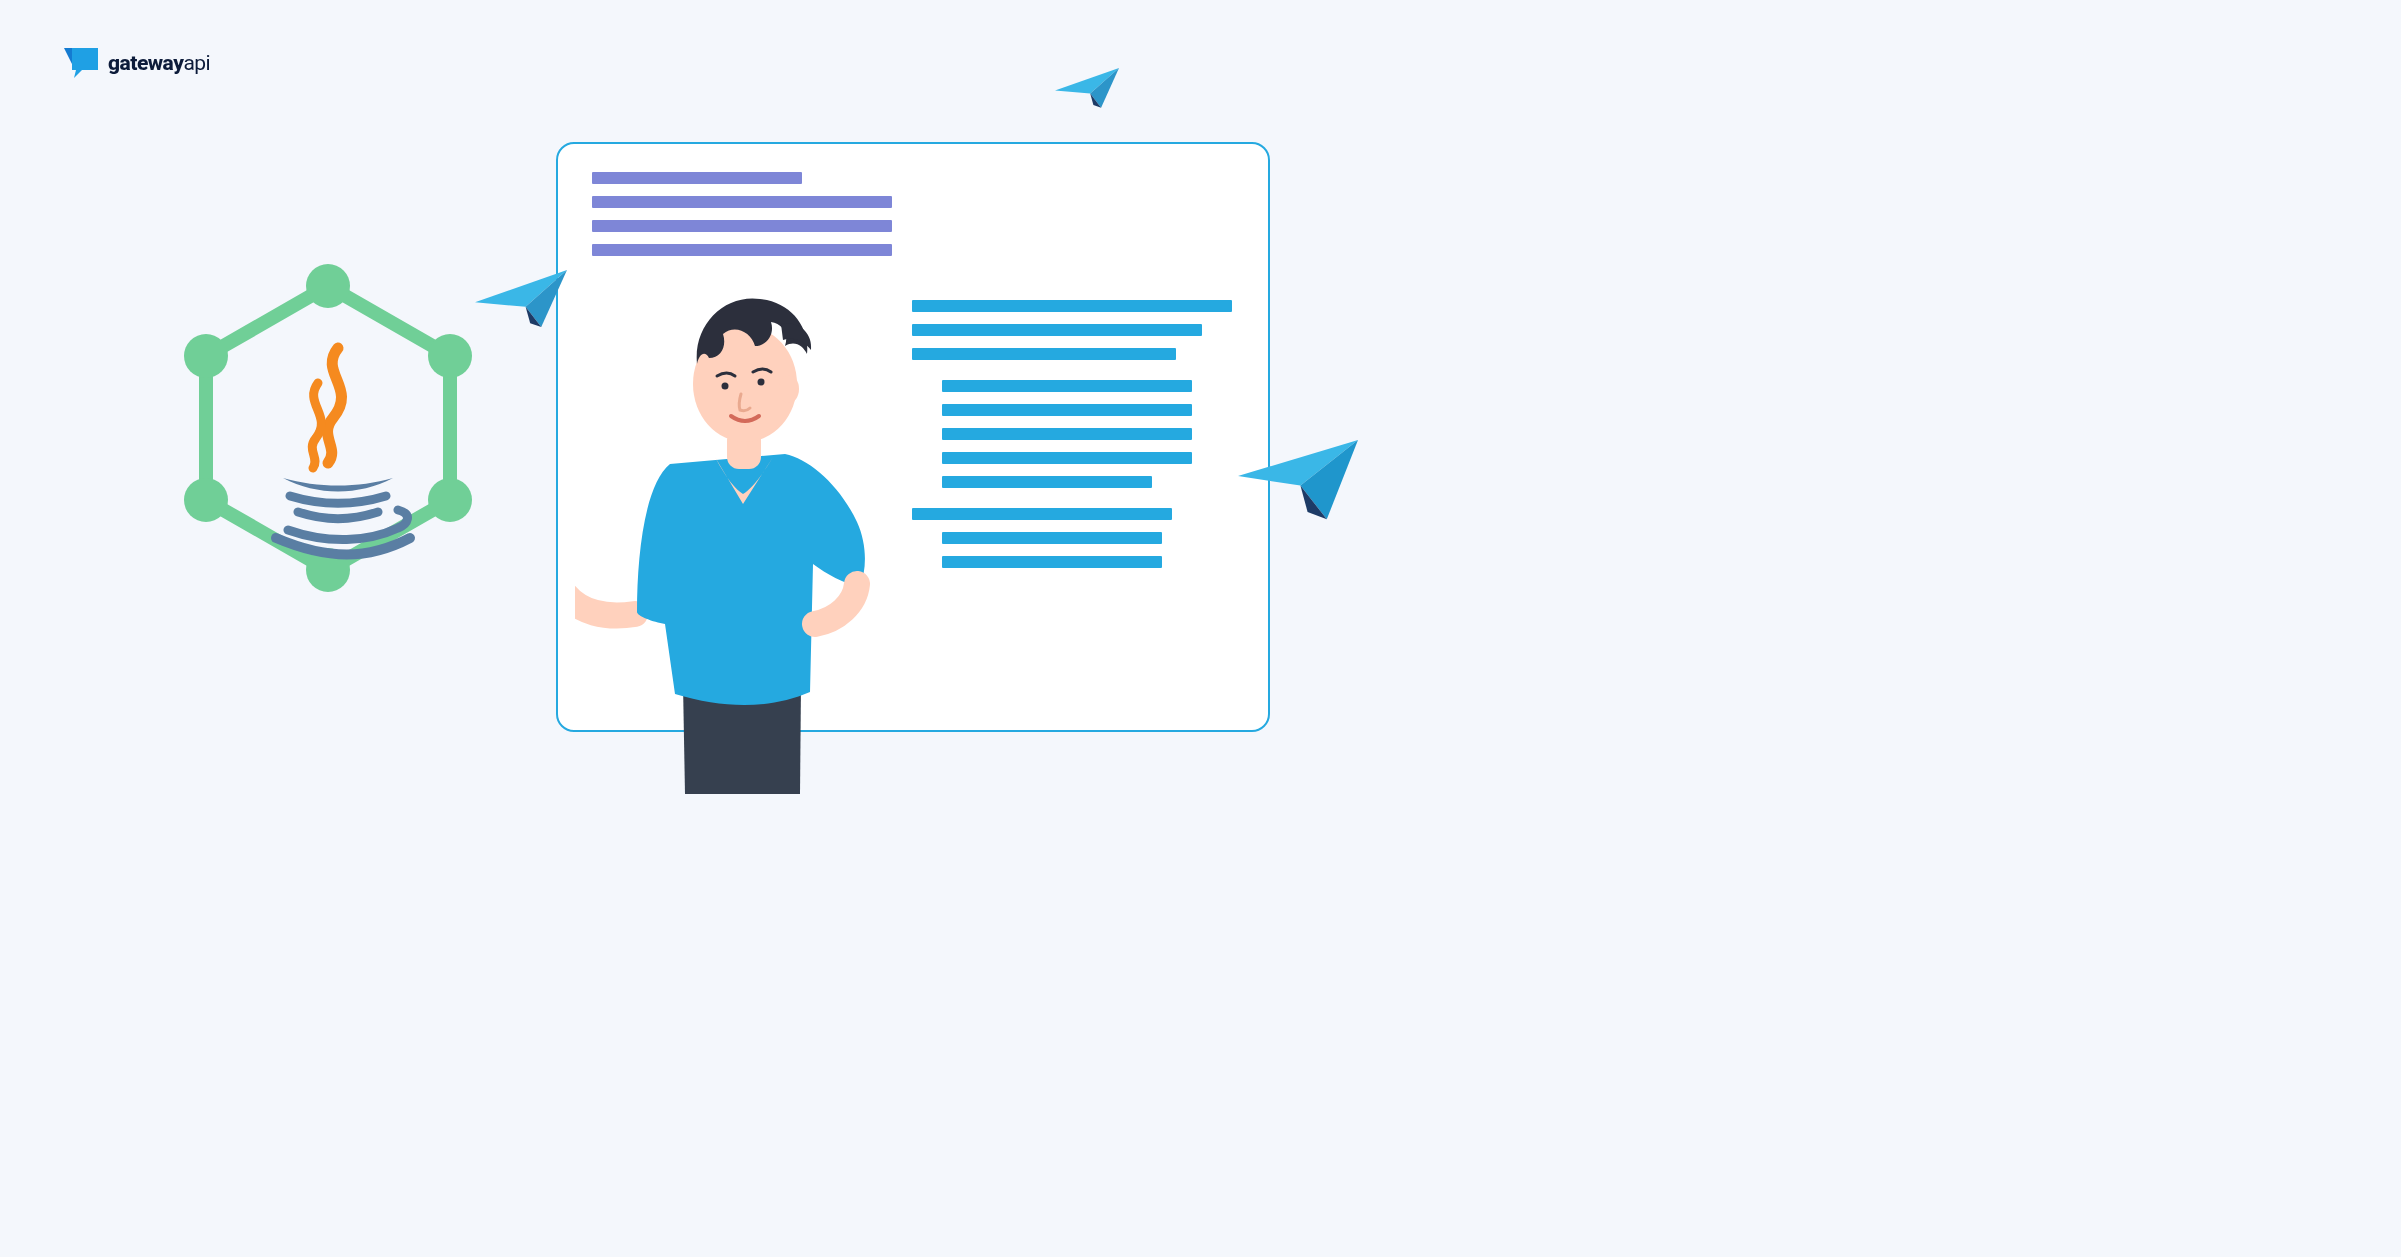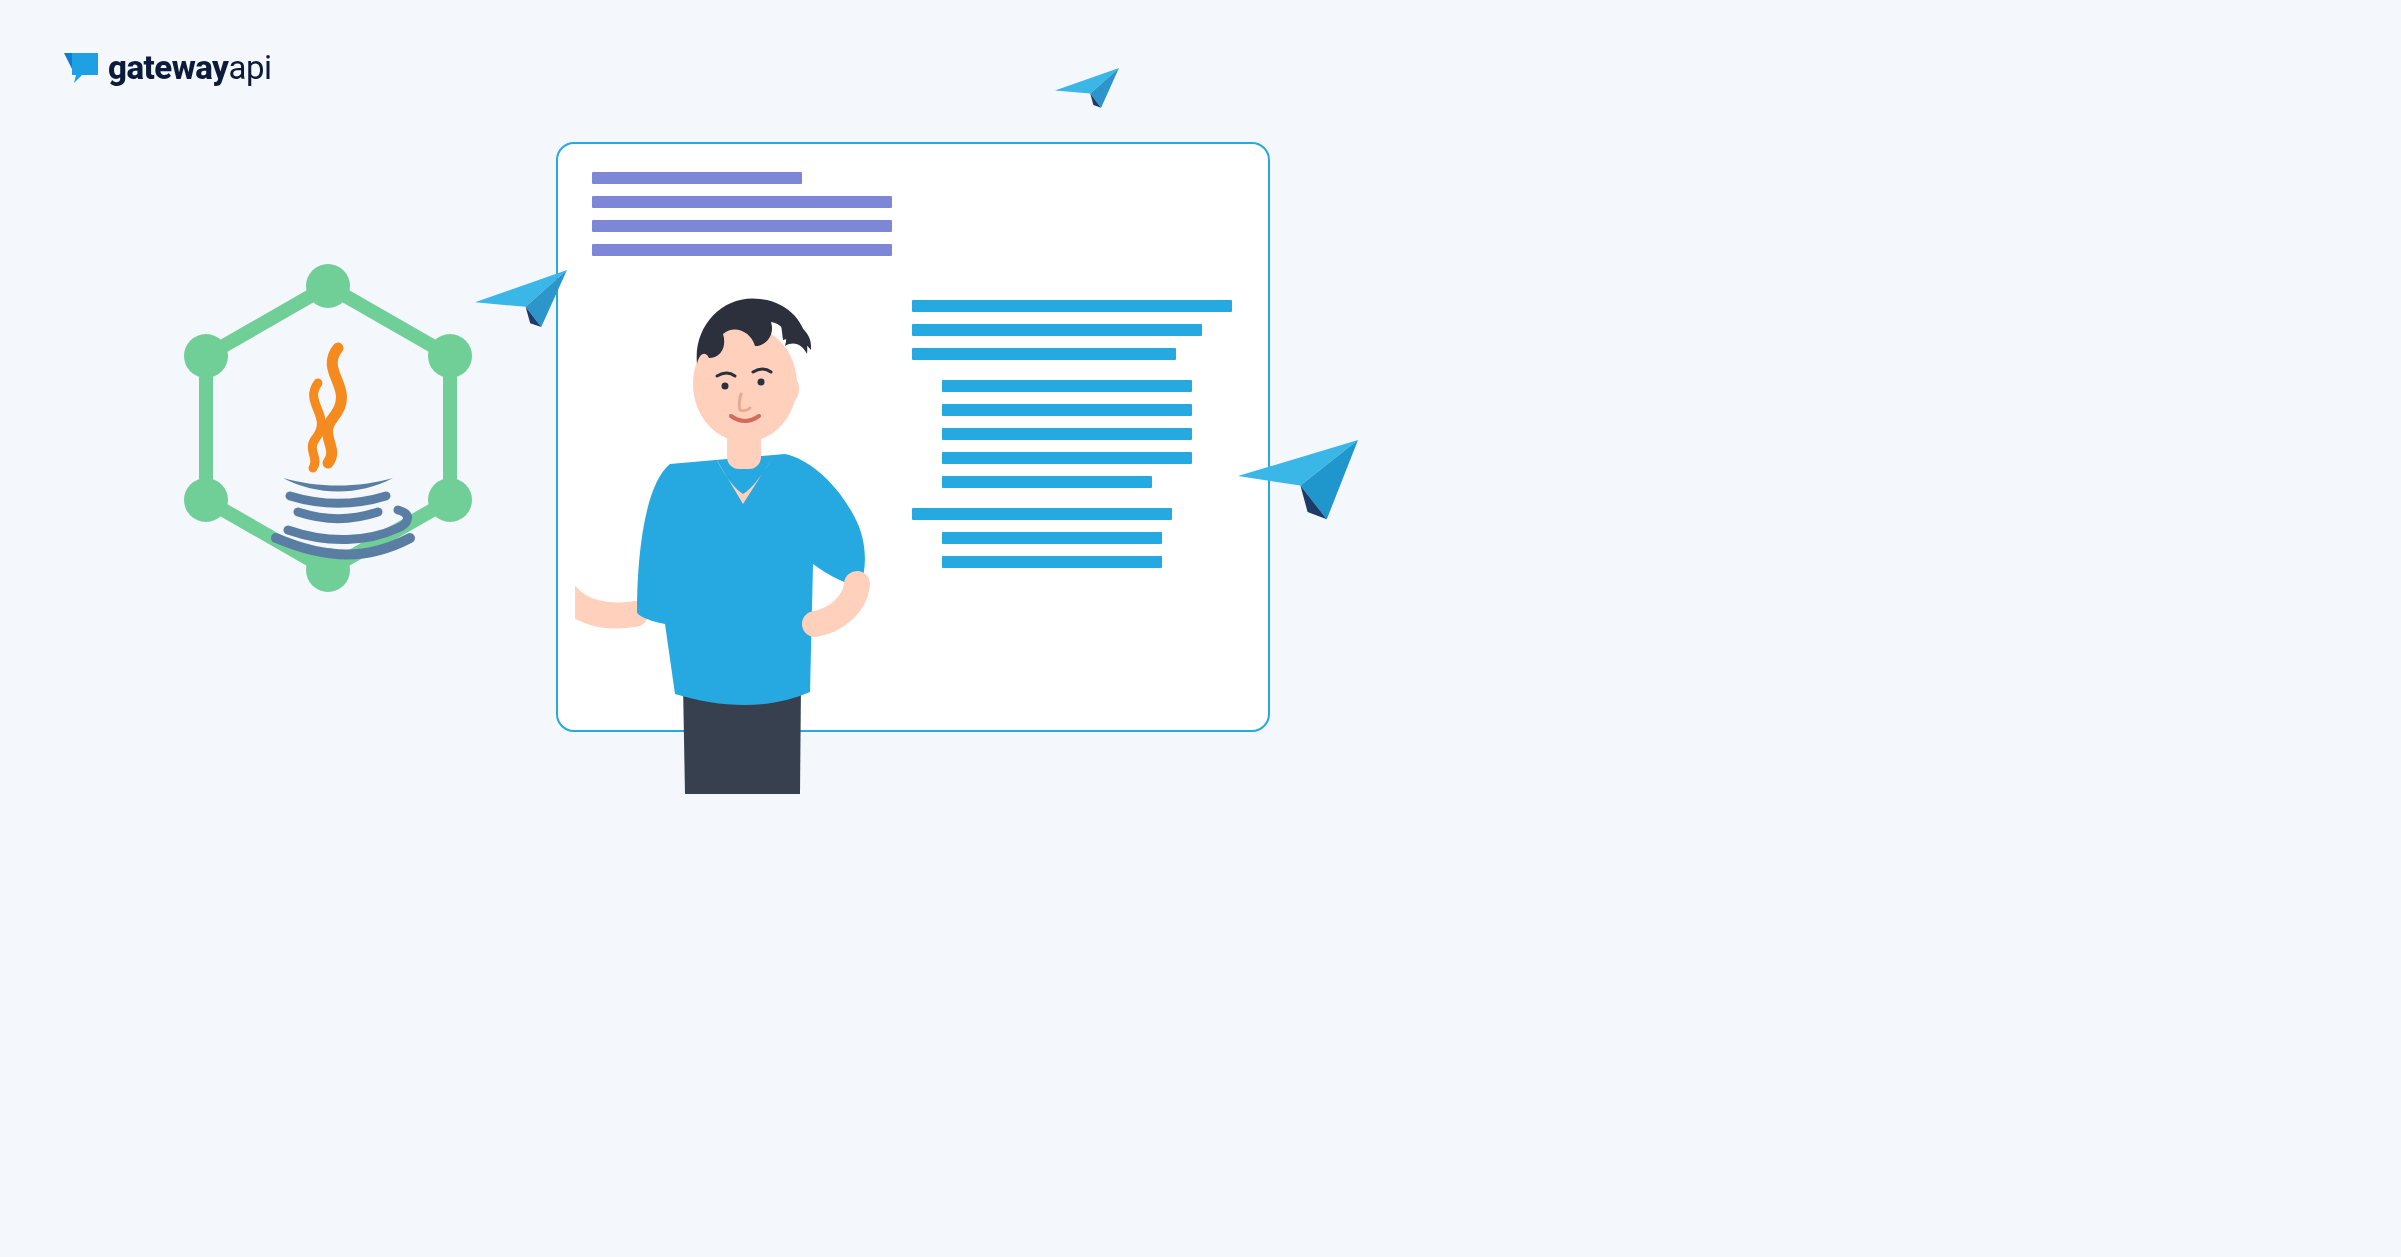--- a/index.html
+++ b/index.html
@@ -26,21 +26,21 @@
     display: flex;
     align-items: center;
     gap: 10px;
   }
   .logo-mark {
     width: 34px;
     height: 30px;
     position: relative;
   }
   .logo-text {
-    font-size: 33px;
+    font-size: 21px;
     font-weight: 700;
     letter-spacing: -0.5px;
   }
   .lt-bold { color: #0c1b3a; font-weight: 800; }
   .lt-thin { color: #0c1b3a; font-weight: 400; }
 
   
   .code-window {
     position: absolute;
     top: 142px;

